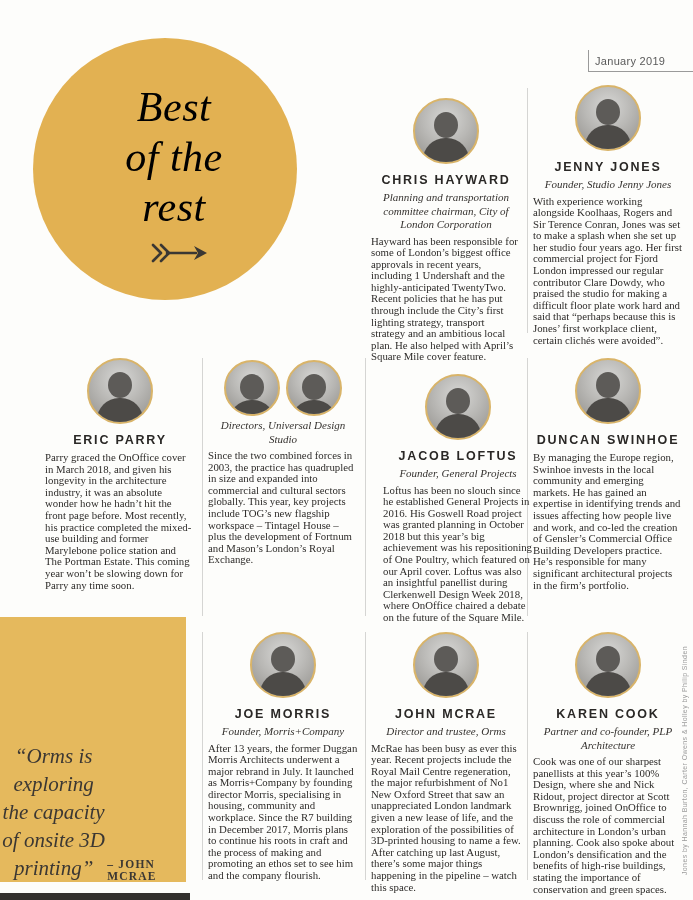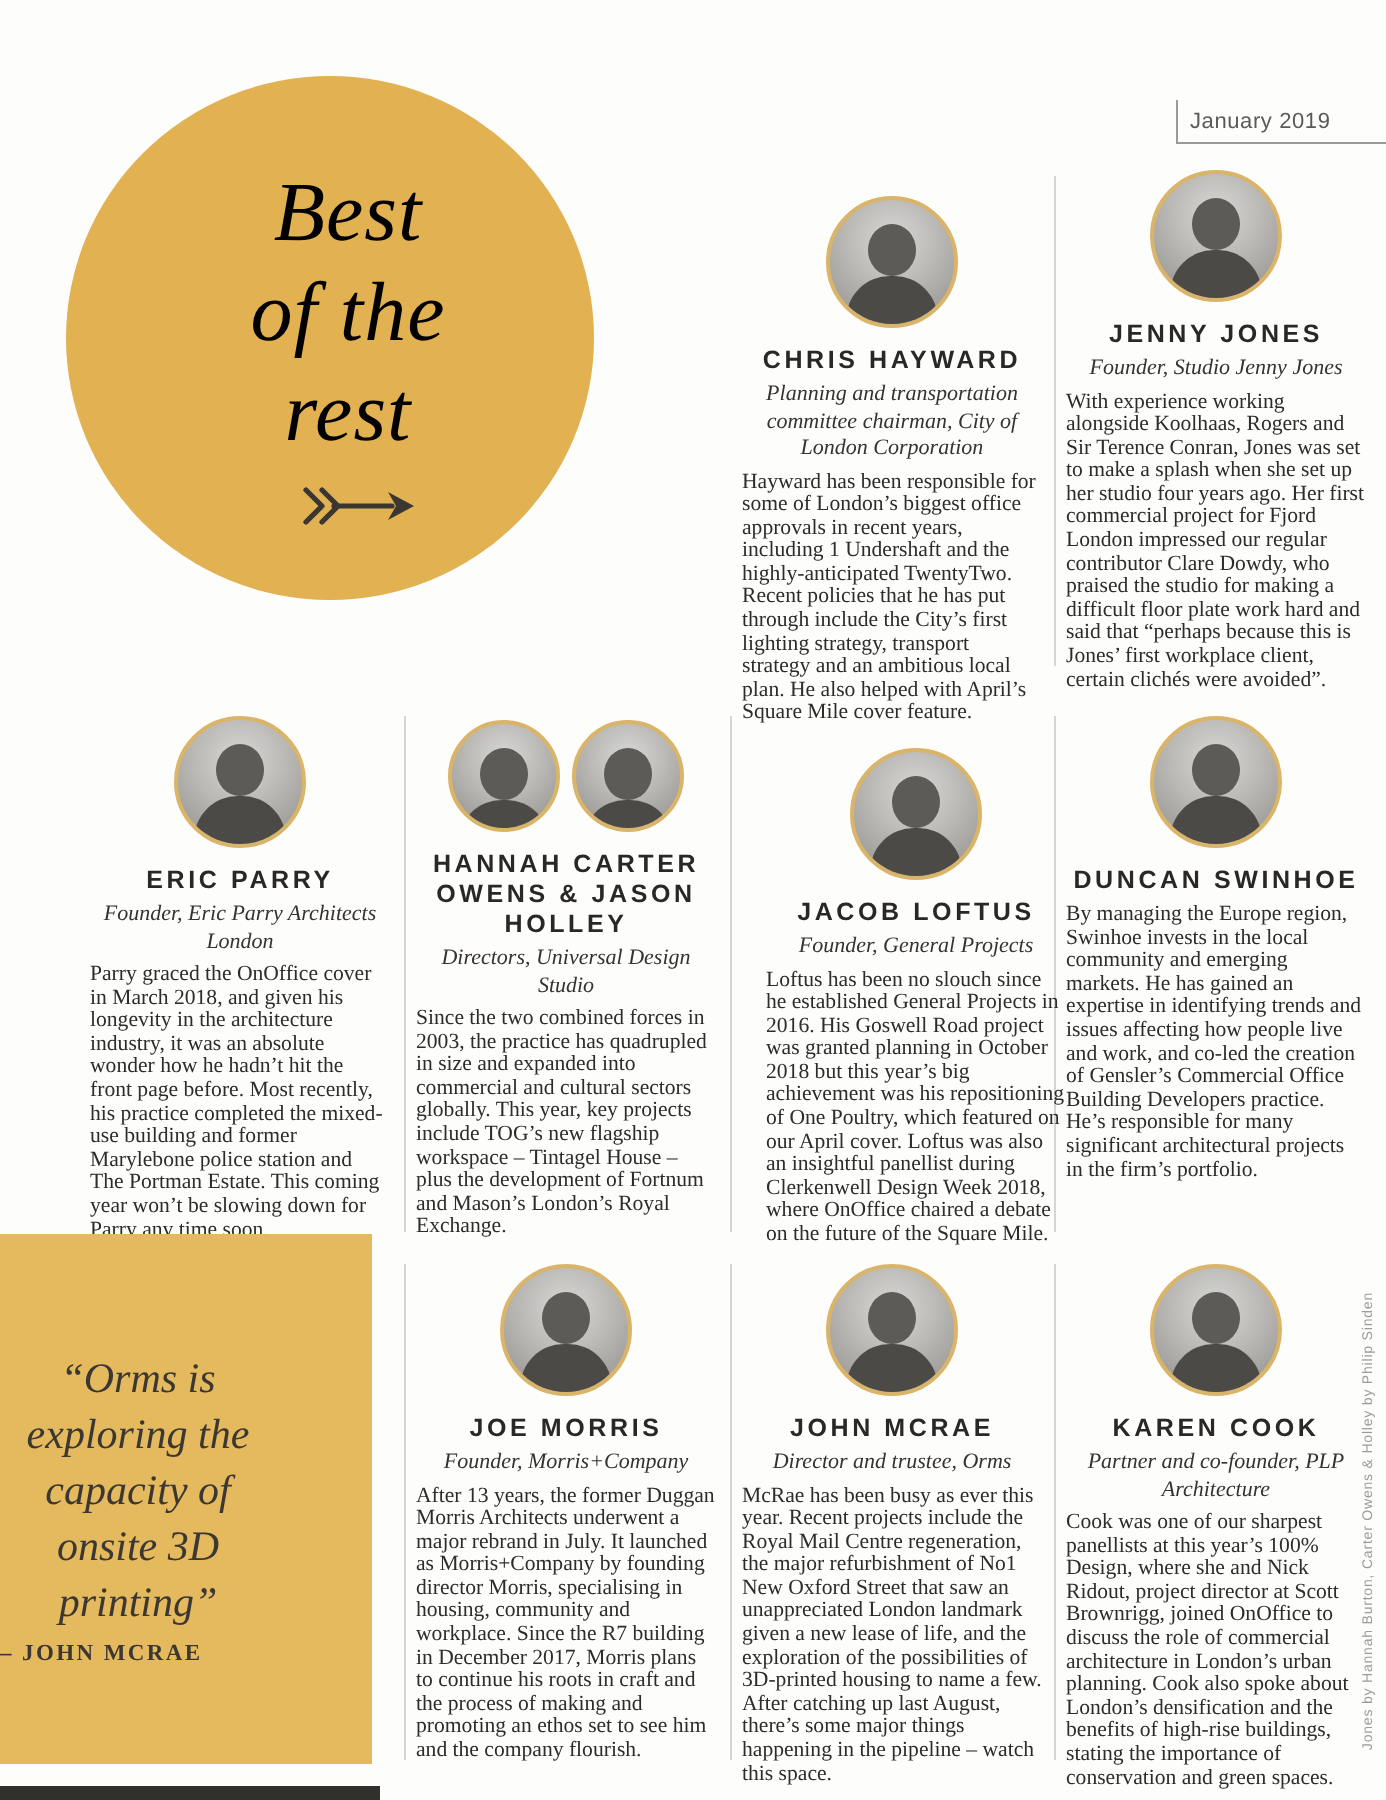--- a/index.html
+++ b/index.html
@@ -59,21 +59,21 @@
   }
   .person-bio{
     margin-top:4px;text-align:left;font-size:10.8px;line-height:11.6px;color:#2e2c2a;
   }
   
   .vrule{position:absolute;width:1px;background:#d5d5d3;}
   
   .quote-block{
     position:absolute;left:0;top:617px;width:186px;height:265px;
     background:#e5b95d;
-    display:flex;flex-direction:column;align-items:flex-start;
+    display:flex;flex-direction:row;align-items:flex-end;
   }
   .quote-text{
     margin-top:58px;width:138px;text-align:center;
     font-style:italic;font-size:21px;line-height:28px;color:#3b3733;
   }
   .quote-attr{
     margin-top:6px;font-size:11.5px;letter-spacing:1.2px;font-weight:700;color:#3b3733;
   }
   .page-edge{
     position:absolute;left:0;bottom:0;width:190px;height:7px;background:#32302d;
@@ -127,30 +127,28 @@
   <div class="person-bio">With experience working alongside Koolhaas, Rogers and Sir Terence Conran, Jones was set to make a splash when she set up her studio four years ago. Her first commercial project for Fjord London impressed our regular contributor Clare Dowdy, who praised the studio for making a difficult floor plate work hard and said that “perhaps because this is Jones’ first workplace client, certain clichés were avoided”.</div>
 </div>
 
 <div class="vrule" style="left:202px;top:358px;height:258px;"></div>
 <div class="vrule" style="left:365px;top:358px;height:258px;"></div>
 <div class="vrule" style="left:527px;top:358px;height:258px;"></div>
 
 <div class="card" style="left:45px;top:358px;">
   <div class="photo"></div>
   <div class="person-name">ERIC PARRY</div>
-  <div class="person-role">Founder, Eric Parry Architects London</div>
   <div class="person-bio">Parry graced the OnOffice cover in March 2018, and given his longevity in the architecture industry, it was an absolute wonder how he hadn’t hit the front page before. Most recently, his practice completed the mixed-use building and former Marylebone police station and The Portman Estate. This coming year won’t be slowing down for Parry any time soon.</div>
 </div>
 
 <div class="card" style="left:208px;top:360px;">
   <div class="photos-pair">
     <div class="photo small"></div>
     <div class="photo small"></div>
   </div>
-  <div class="person-name">HANNAH CARTER OWENS &amp; JASON HOLLEY</div>
   <div class="person-role">Directors, Universal Design Studio</div>
   <div class="person-bio">Since the two combined forces in 2003, the practice has quadrupled in size and expanded into commercial and cultural sectors globally. This year, key projects include TOG’s new flagship workspace – Tintagel House – plus the development of Fortnum and Mason’s London’s Royal Exchange.</div>
 </div>
 
 <div class="card" style="left:371px;top:374px;margin-left:12px;">
   <div class="photo"></div>
   <div class="person-name">JACOB LOFTUS</div>
   <div class="person-role">Founder, General Projects</div>
   <div class="person-bio">Loftus has been no slouch since he established General Projects in 2016. His Goswell Road project was granted planning in October 2018 but this year’s big achievement was his repositioning of One Poultry, which featured on our April cover. Loftus was also an insightful panellist during Clerkenwell Design Week 2018, where OnOffice chaired a debate on the future of the Square Mile.</div>
 </div>

